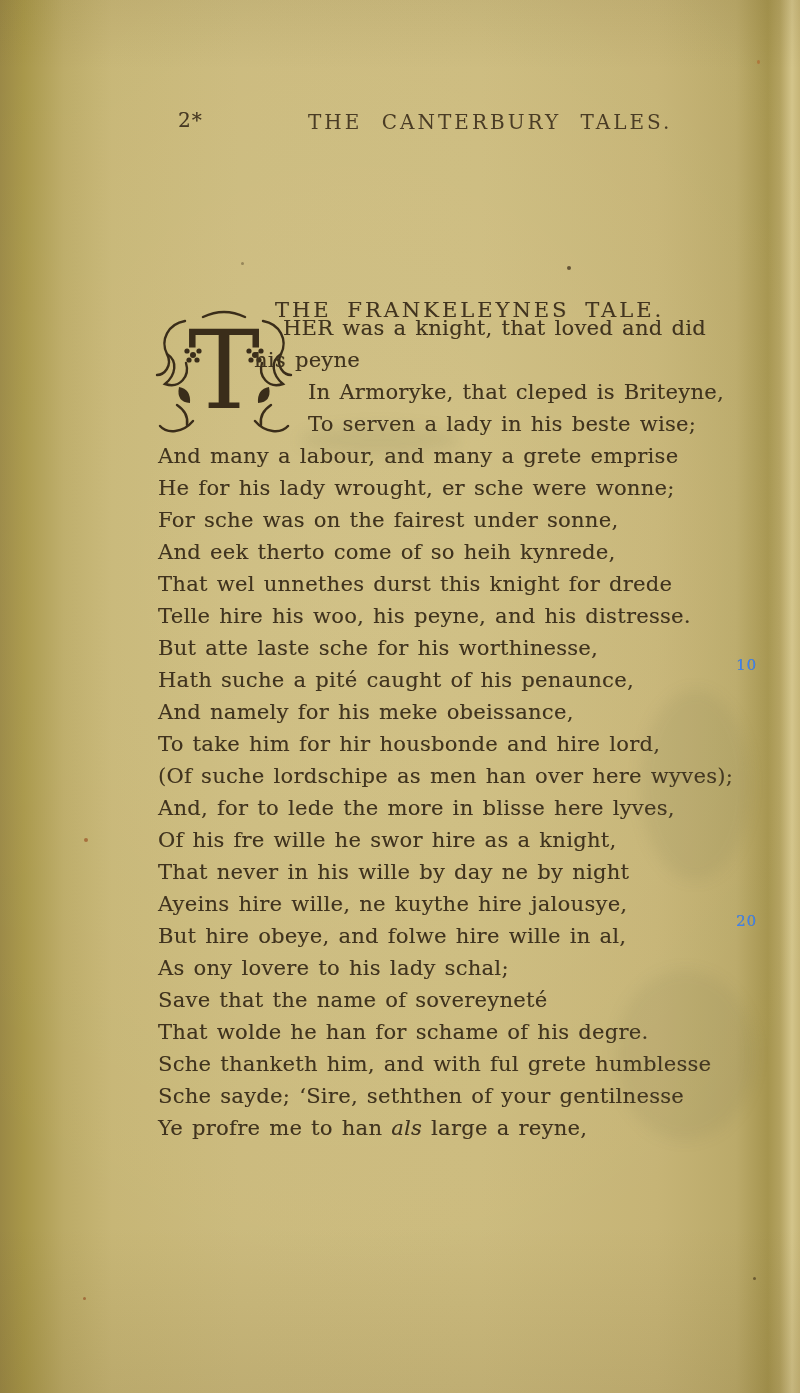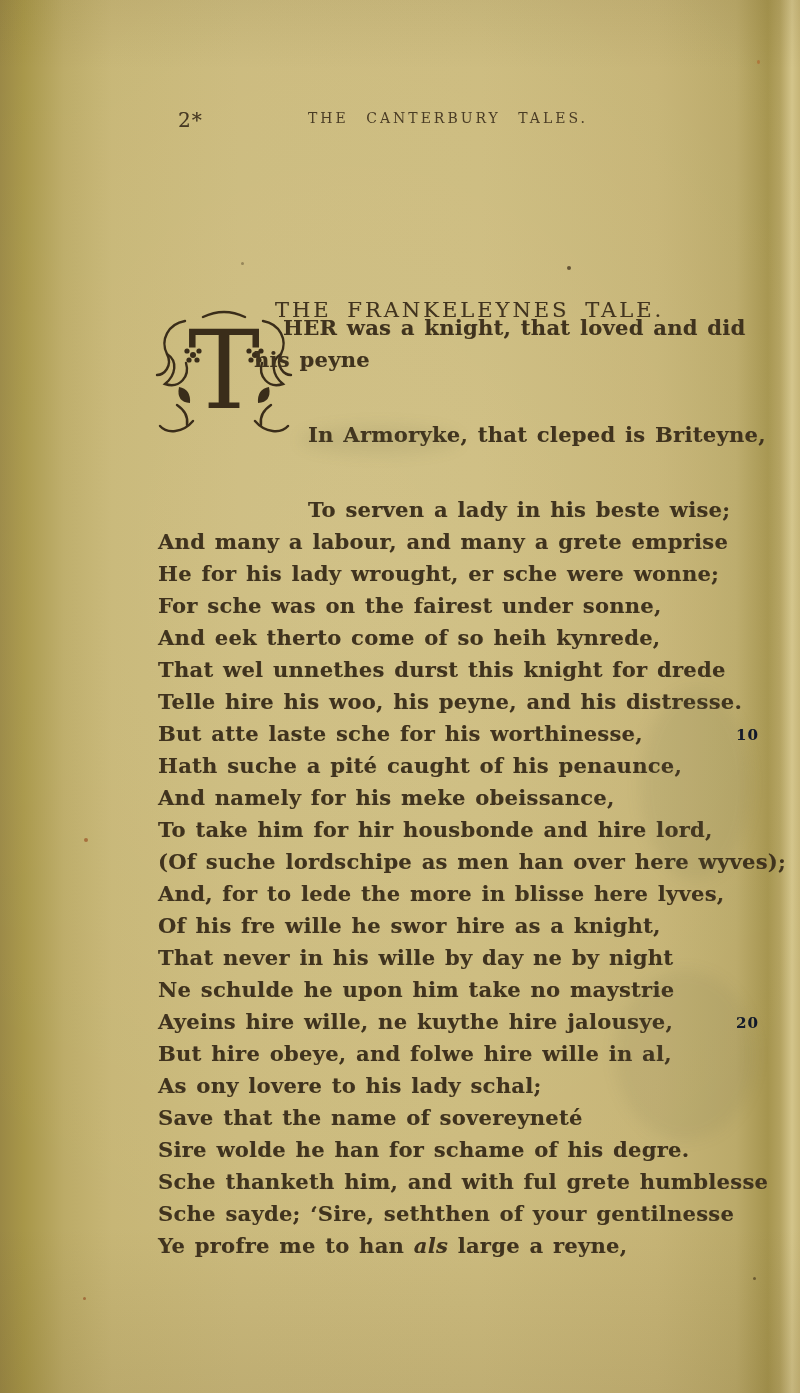--- a/index.html
+++ b/index.html
@@ -14,44 +14,43 @@
   }
   .ink { color:#40331e; text-shadow:0.3px 0.3px 0 rgba(58,45,26,0.35); }
 
   .page-header { position:absolute; top:106px; left:0; width:100%; height:30px; }
   .signature-mark {
     position:absolute; left:178px; top:2px;
     font-size:20px; letter-spacing:1px; color:#463823;
   }
   .running-title {
     position:absolute; left:308px; top:4px;
-    font-size:14px; letter-spacing:3px; word-spacing:10px; color:#4a3c25;
+    font-size:20px; letter-spacing:3px; word-spacing:10px; color:#4a3c25;
   }
 
   .tale-title {
     position:absolute; left:275px; top:250px;
     font-size:21px; letter-spacing:3px; word-spacing:6px; color:#42341f;
     white-space:nowrap;
     margin-top:48px;
   }
 
   .poem { position:absolute; left:158px; top:312px; width:630px; }
   .pline {
     position:relative; height:32px; line-height:32px;
     font-size:21px; letter-spacing:0.3px; word-spacing:2px;
     white-space:nowrap;
-    font-weight:bold;
   }
   .pline i { font-style:italic; }
   .l-dc1 { margin-left:125px; }
   .l-dc2 { margin-left:96px; }
-  .l-dc3 { margin-left:150px;margin-top:43px; }
+  .l-dc3 { margin-left:150px; }
   .lineno {
-    position:absolute; left:578px; top:1px;
-    font-size:15px; letter-spacing:1px; color:#0f172a;
+    position:absolute; left:578px; top:17px;
+    font-size:15px; letter-spacing:1px; color:#3b82f6;
   }
 
   .drop-cap { position:absolute; left:-3px; top:-3px; width:138px; height:127px; }
   .drop-cap svg { display:block; }
 
   .smudge { position:absolute; border-radius:50%; filter:blur(7px); pointer-events:none; }
   .smudge-1 { left:640px; top:690px;  width:110px; height:190px; background:rgba(105,108,66,0.10); }
   .smudge-2 { left:615px; top:970px;  width:140px; height:170px; background:rgba(100,105,68,0.09); }
   .smudge-3 { left:300px; top:425px;  width:160px; height:30px;  background:rgba(100,100,62,0.10); }
   .speck { position:absolute; border-radius:50%; pointer-events:none; }
@@ -115,26 +114,25 @@
     <div class="pline ink"><span>That wel unnethes durst this knight for drede</span></div>
     <div class="pline ink"><span>Telle hire his woo, his peyne, and his distresse.</span></div>
     <div class="pline ink"><span>But atte laste sche for his worthinesse,</span><span class="lineno">10</span></div>
     <div class="pline ink"><span>Hath suche a pité caught of his penaunce,</span></div>
     <div class="pline ink"><span>And namely for his meke obeissance,</span></div>
     <div class="pline ink"><span>To take him for hir housbonde and hire lord,</span></div>
     <div class="pline ink"><span>(Of suche lordschipe as men han over here wyves);</span></div>
     <div class="pline ink"><span>And, for to lede the more in blisse here lyves,</span></div>
     <div class="pline ink"><span>Of his fre wille he swor hire as a knight,</span></div>
     <div class="pline ink"><span>That never in his wille by day ne by night</span></div>
-    <div class="pline ink"><span>Ne schulde he upon him take no maystrie</span></div>
     <div class="pline ink"><span>Ayeins hire wille, ne kuythe hire jalousye,</span><span class="lineno">20</span></div>
     <div class="pline ink"><span>But hire obeye, and folwe hire wille in al,</span></div>
     <div class="pline ink"><span>As ony lovere to his lady schal;</span></div>
     <div class="pline ink"><span>Save that the name of sovereyneté</span></div>
-    <div class="pline ink"><span>Sire wolde he han for schame of his degre.</span></div>
+    <div class="pline ink"><span>That wolde he han for schame of his degre.</span></div>
     <div class="pline ink"><span>Sche thanketh him, and with ful grete humblesse</span></div>
     <div class="pline ink"><span>Sche sayde; ‘Sire, seththen of your gentilnesse</span></div>
     <div class="pline ink"><span>Ye profre me to han </span><i>als</i><span> large a reyne,</span></div>
   </div>
 
 <div class="smudge smudge-1"></div>
 <div class="smudge smudge-2"></div>
 <div class="smudge smudge-3"></div>
 <div class="speck speck-1"></div>
 <div class="speck speck-2"></div>

